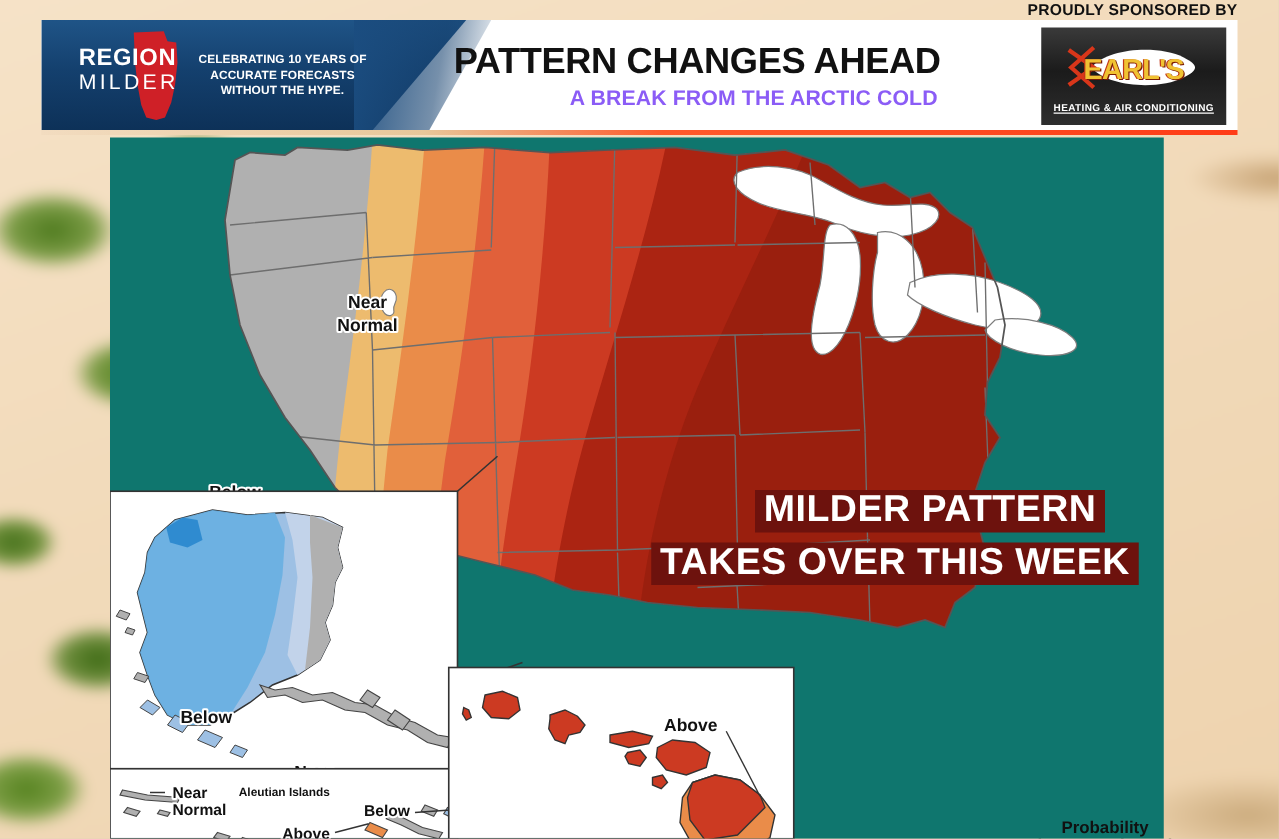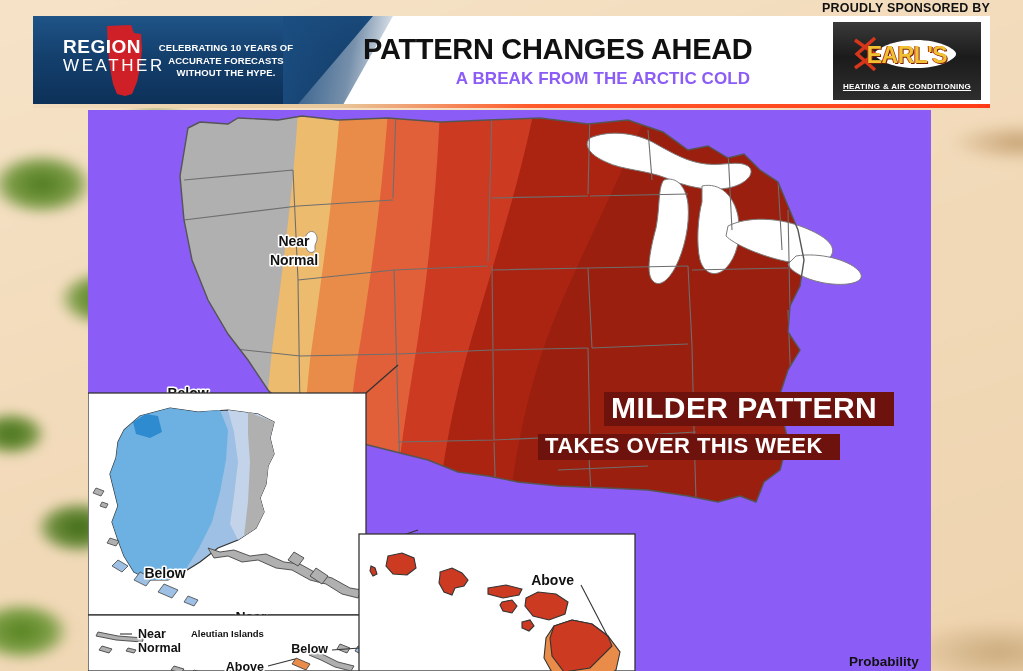--- a/index.html
+++ b/index.html
@@ -27,21 +27,21 @@
       radial-gradient(ellipse 120px 40px at 980px 640px, #cbab7d 0%, transparent 78%),
       radial-gradient(ellipse 150px 60px at 500px 660px, #d9bb90 0%, transparent 80%),
       linear-gradient(160deg,#f6e3c8 0%, #f2dbbb 40%, #eed3ae 100%);
     filter:blur(5px);
     transform:scale(1.04);
   }
 
   
   #card{
     position:absolute; left:88px; top:110px; width:843px; height:561px;
-    background:#8b5cf6;
+    background:#0f766e;
   }
 
   
   #sponsor-label{
     position:absolute; right:33px; top:1px;
     font-size:12.5px; font-weight:bold; letter-spacing:.2px;
     color:#111; font-family:"Liberation Sans", sans-serif;padding-left:28px;
   }
   #banner{
     position:absolute; left:33px; top:16px; width:957px; height:88px;
@@ -125,25 +125,25 @@
   .lbl-xs{ font-size:9.5px; font-weight:bold; stroke-width:2.4px; }
 
   
   #overlay{
     position:absolute; left:420px; top:282px; width:470px;
   }
   .ov-line{
     display:inline-block;
     background:#6d120d;
     color:#fff; font-weight:bold;
-    letter-spacing:.4px; padding:1px 17px 3px 7px;
+    letter-spacing:.4px; padding:1px 7px 3px 7px;
     line-height:1.0;
   }
   #ov1{ font-size:30px; margin-left:96px; }
-  #ov2{ font-size:22px; margin-top:8px; margin-left:30px; }
+  #ov2{ font-size:30px; margin-top:8px; margin-left:13px; }
 
   
   #legend{
     position:absolute; left:636px; top:542px; width:320px; height:129px;
     font-family:"Liberation Sans", sans-serif; color:#111;
   }
   #leg-title{ text-align:center; font-weight:bold; font-size:13.5px; line-height:15px; margin-top:2px;}
   #leg-sub{ text-align:center; font-weight:bold; font-size:13.5px; line-height:15px;}
 </style>
 </head>
@@ -337,21 +337,21 @@
 <div id="sponsor-label">PROUDLY SPONSORED BY</div>
 
 <div id="banner">
   <div id="banner-blue"></div>
   <div id="banner-blue2"></div>
 
   <svg id="in-shape" viewBox="0 0 46 74">
     <path d="M6 2 L30 1 L33 9 L40 10 L41 26 L39 44 L36 58 L31 70 L24 72 L16 70 L12 60 L9 44 L7 26 Z" fill="#cf2027"></path>
   </svg>
   <div id="logo-region">REGION</div>
-  <div id="logo-weather">WEATHER</div>
+  <div id="logo-weather">MILDER</div>
   <div id="tagline">CELEBRATING 10 YEARS  OF ACCURATE FORECASTS WITHOUT THE HYPE.</div>
 
   <div id="headline">PATTERN CHANGES AHEAD</div>
   <div id="subheadline">A BREAK FROM THE ARCTIC COLD</div>
 
   <div id="sponsor-box">
     <svg id="fish" viewBox="0 0 114 44">
       <path d="M22 22 C 36 6, 76 4, 96 14 C 108 20, 108 24, 96 30 C 76 40, 36 38, 22 22 Z" fill="#ffffff"></path>
       <path d="M4 8 L24 22 L4 36" fill="none" stroke="#d8361a" stroke-width="3.4"></path>
       <path d="M24 6 L6 22 L24 38" fill="none" stroke="#d8361a" stroke-width="3.4"></path>

